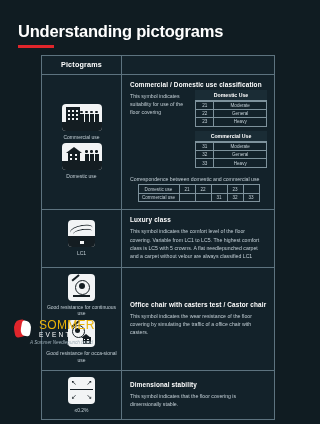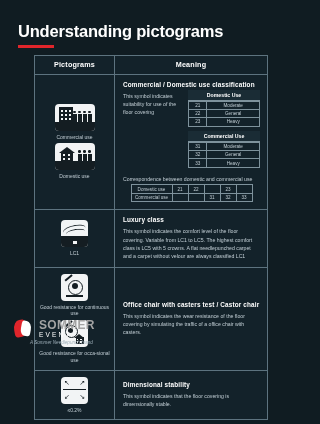--- a/index.html
+++ b/index.html
@@ -16,21 +16,21 @@
   
   .hdr{padding:22px 0 0 18px;}
   .hdr h1{
     margin:0;font-size:16.5px;font-weight:bold;letter-spacing:-0.2px;
     color:#ffffff;line-height:1.1;
   }
   .rule{width:36px;height:2.5px;background:#e0252b;margin-top:5px;}
 
   
   .tbl{
-    position:absolute;left:34px;top:55px;width:234px;
+    position:absolute;left:41px;top:55px;width:234px;
     border:1px solid #5d737f;
     box-sizing:border-box;
     background:#13222a;
   }
   .thead{display:flex;border-bottom:1px solid #5d737f;}
   .th{
     font-size:7.2px;font-weight:bold;color:#ffffff;
     text-align:center;padding:4px 0 4.5px;
     letter-spacing:.2px;
   }
@@ -126,39 +126,38 @@
   .ctbl td.lab{text-align:center;min-width:34px;}
 
   
   .foot{position:absolute;left:14px;bottom:10px;display:flex;align-items:center;gap:6px;}
   .logo-mark{width:19px;height:19px;position:relative;}
   .logo-mark .s1{position:absolute;left:0;top:1px;width:12px;height:17px;background:#e0252b;
     border-radius:55% 20% 45% 25%;transform:rotate(-10deg);}
   .logo-mark .s2{position:absolute;left:7px;top:2px;width:10px;height:15px;background:#ffffff;
     border-radius:20% 55% 25% 45%;transform:rotate(10deg);}
   .logo-txt{line-height:1;}
-  .logo-txt .b1{font-size:12px;font-weight:bold;color:#a3a3a3;letter-spacing:.3px;display:block;}
+  .logo-txt .b1{font-size:12px;font-weight:normal;color:#eab308;letter-spacing:.3px;display:block;}
   .logo-txt .b2{font-size:6.5px;color:#ffffff;letter-spacing:2.2px;display:block;margin-top:1px;}
   .tag{position:absolute;left:30px;bottom:3px;font-size:4.6px;color:#9fb0ba;font-style:italic;}
 </style>
 </head>
 <body>
 
 <div class="page">
 
   <div class="hdr">
     <h1>Understanding pictograms</h1>
     <div class="rule"></div>
   </div>
 
   <div class="tbl">
 
     <div class="thead">
       <div class="th col-pic">Pictograms</div>
-      <div class="th col-mean">Meaning</div>
     </div>
 
     <div class="row">
       <div class="cell-pic">
         <div class="pic">
           <div class="ground"></div>
           <div class="bld">
               <i style="left:2px;top:3px"></i>
               <i style="left:6px;top:3px"></i>
               <i style="left:10px;top:3px"></i>

